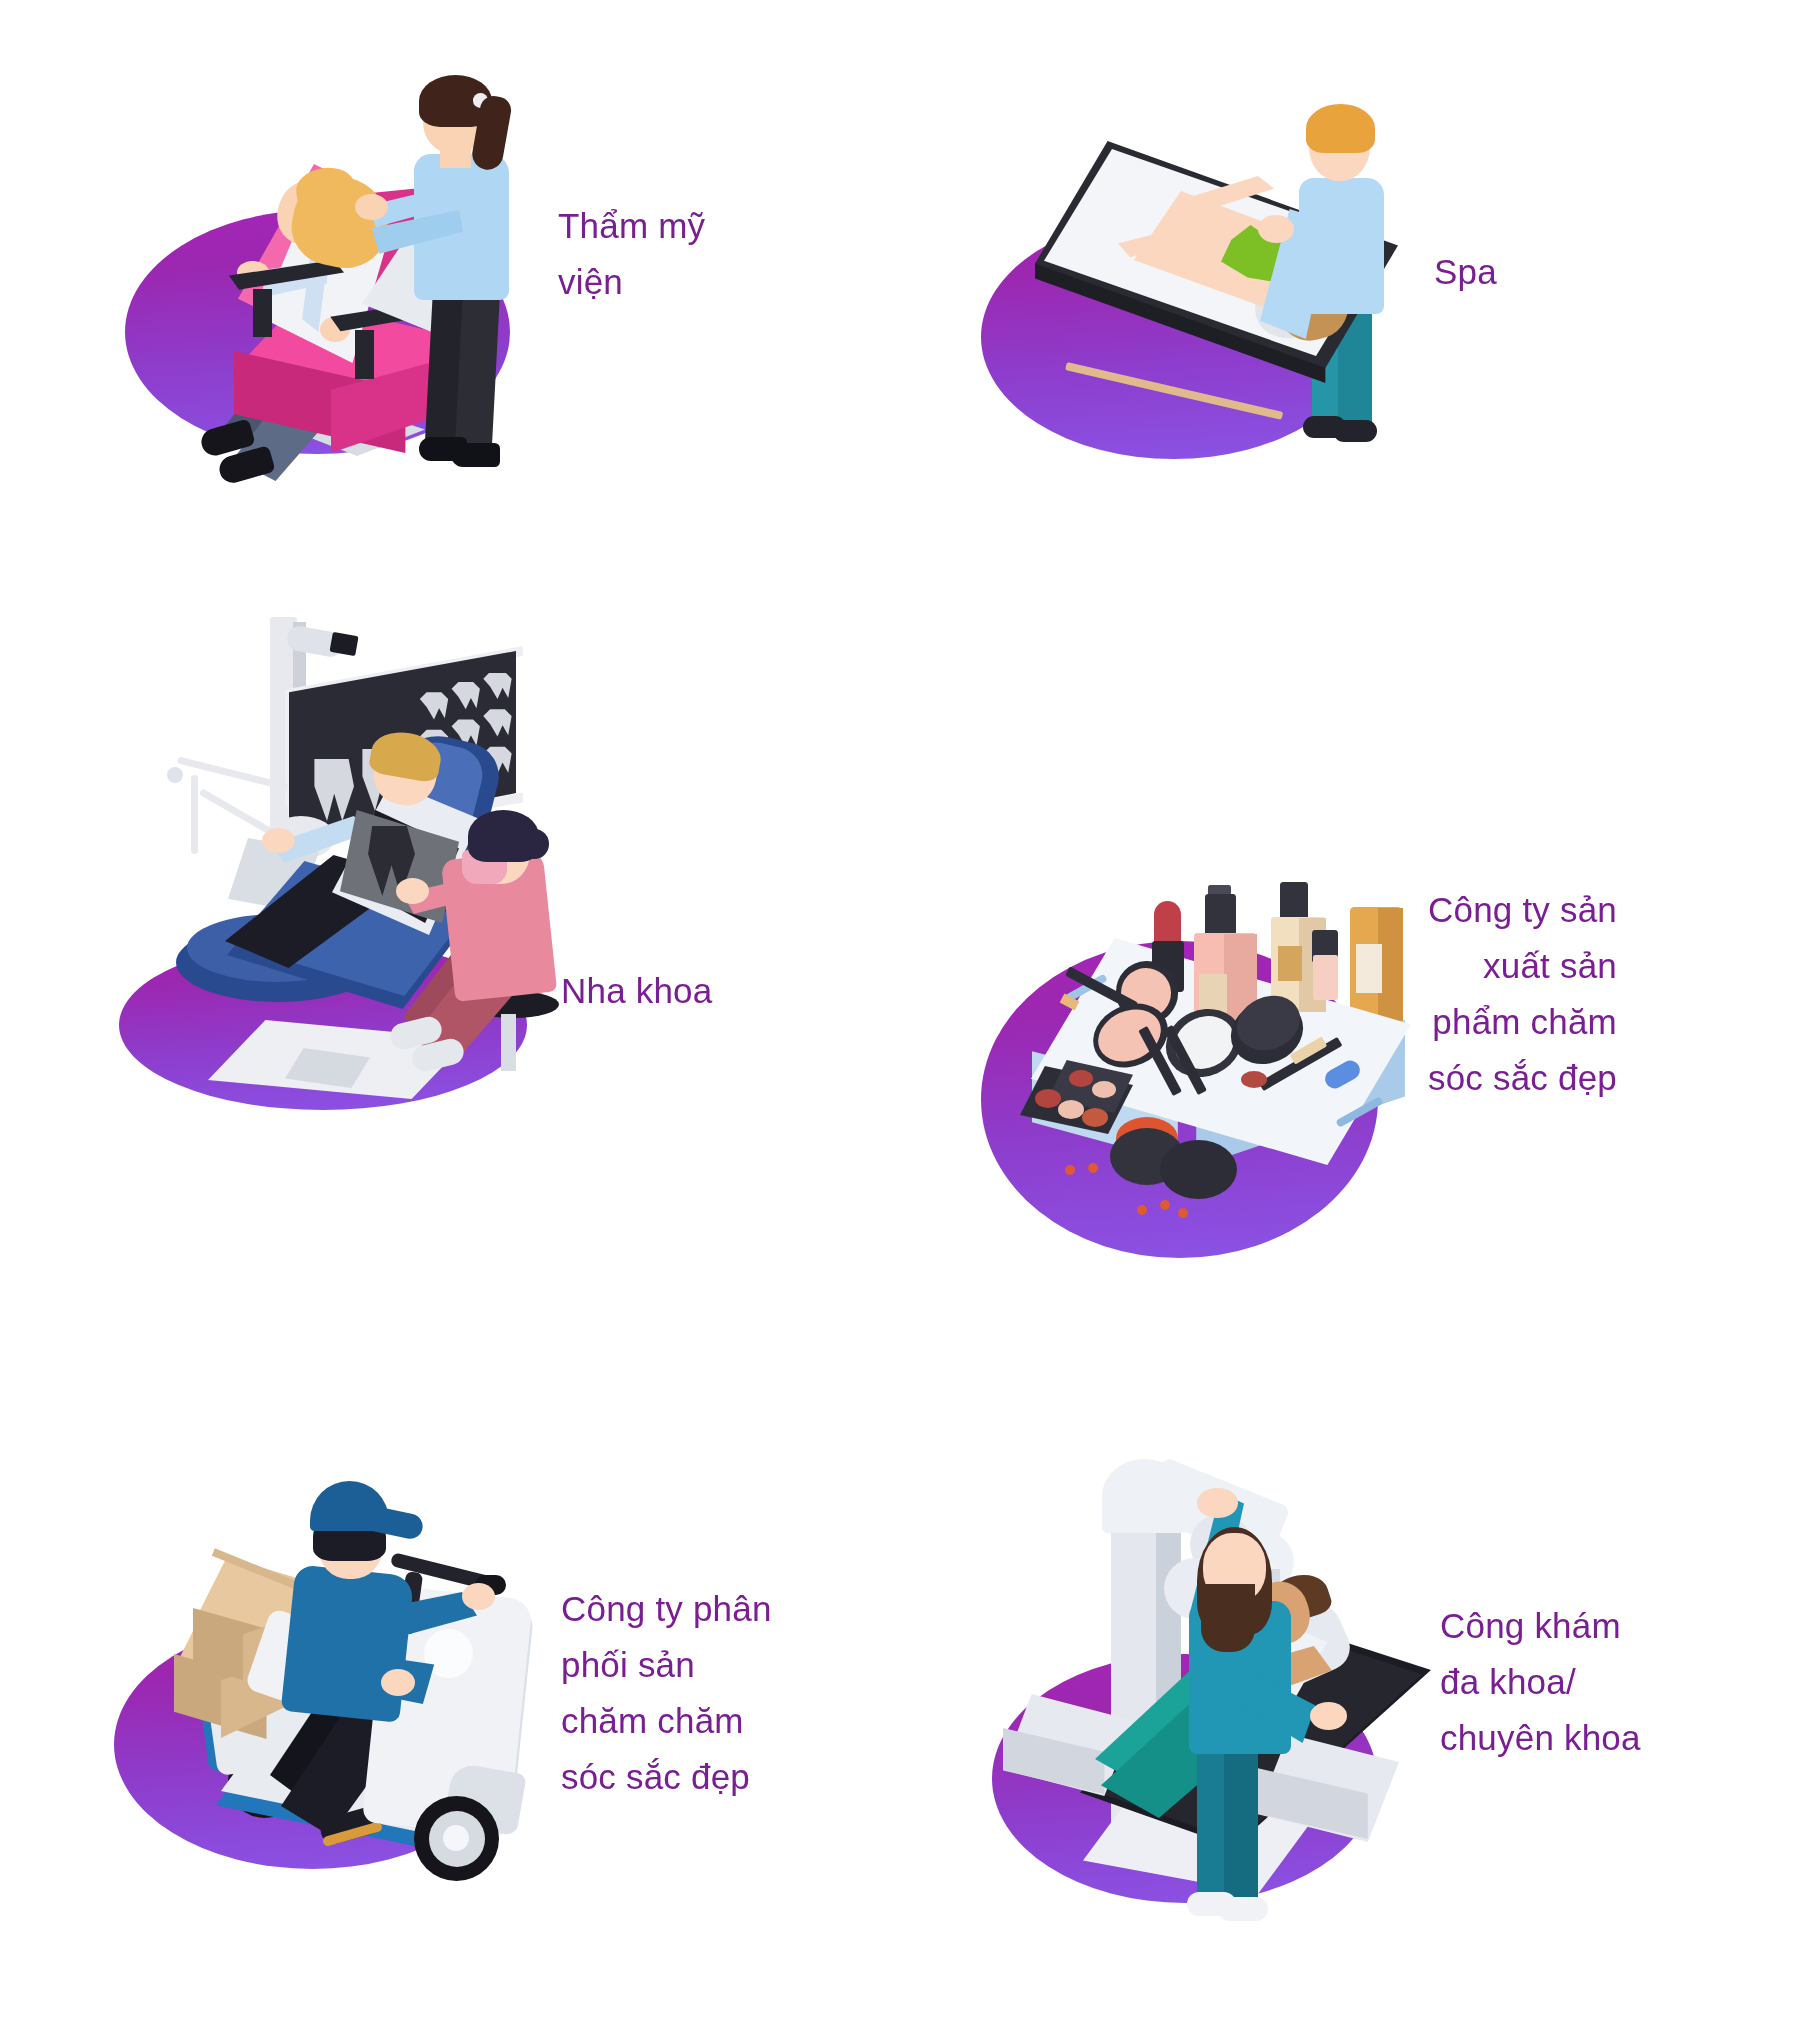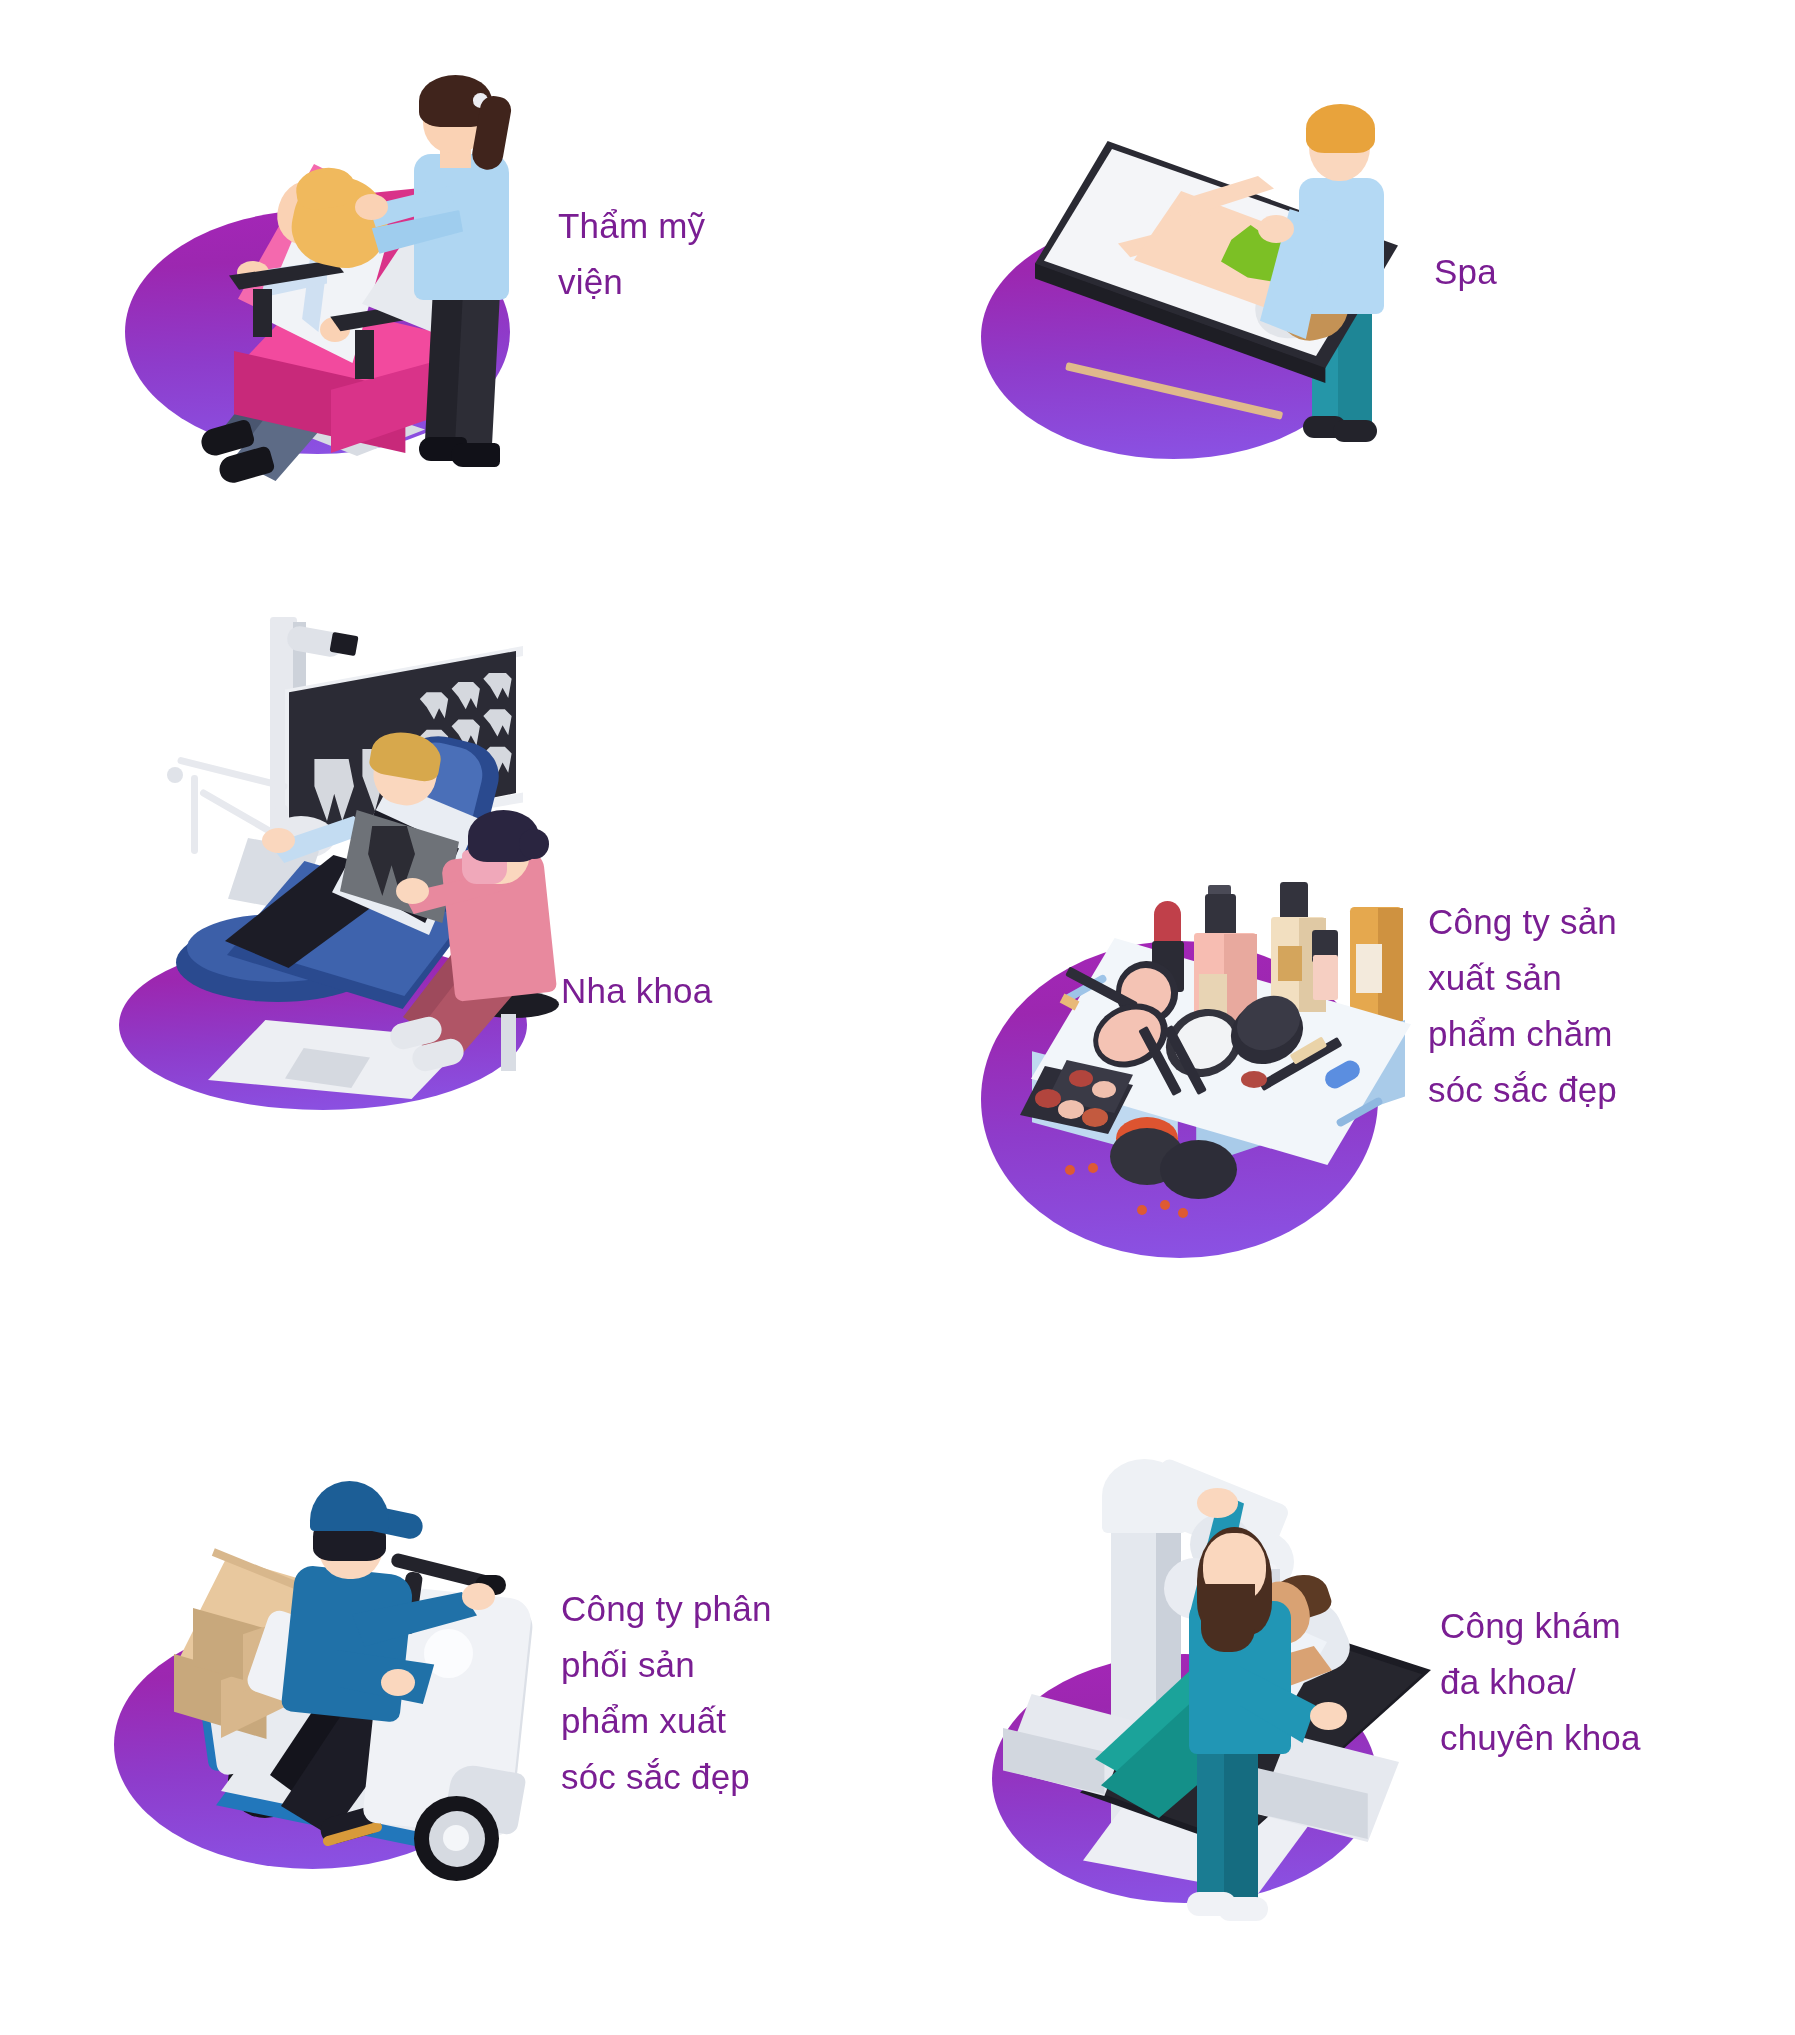--- a/index.html
+++ b/index.html
@@ -239,21 +239,21 @@
   .s3-doc-mask { left: 354px; top: 278px; width: 45px; height: 34px; background:#F0A8BA; border-radius:5.7px 5.7px 14.7px 14.7px; }
 
   .s3-floor { left: 100px; top: 448px; width: 261px; height: 79px;
      background:#EDEFF3; clip-path: polygon(22% 0,100% 24%,78% 100%,0 76%); }
   .s3-pedal { left: 177px; top: 476px; width: 85px; height: 40px;
      background:#D5D9E0; clip-path: polygon(22% 0,100% 24%,78% 100%,0 76%); }
 
   
   #c4 { left: 975px; top: 833px; width: 793px; height: 453px; }
   #c4 .disc { left: 5.7px; top: 108px; width: 397px; height: 317px; }
-  #c4 .label { left: 453px; top: 61px; }
+  #c4 .label { left: 453px; top: 49px; text-align: right; }
 
   .s4-tray-side { left: 57px; top: 187px; width: 317px; height: 142px;
      background:#BFD9F0; clip-path: polygon(0 22%,46% 48%,46% 100%,0 72%); }
   .s4-tray-side2 { left: 198px; top: 187px; width: 232px; height: 147px;
      background:#A9CBE9; clip-path: polygon(10% 48%,100% 0,100% 52%,10% 100%); }
   .s4-tray-top { left: 56px; top: 105px; width: 380px; height: 227px;
      background:#F2F6FA; clip-path: polygon(22% 0,100% 38%,78% 100%,0 62%); }
   .s4-btn { left: 349px; top: 232px; width: 37px; height: 19px; background:#5B8EE0; border-radius:11.3px; transform: rotate(-29deg); }
   .s4-ln1 { left: 85px; top: 152px; width: 49px; height: 8px; background:#9EC4E8; border-radius:4.5px; transform: rotate(-29deg); }
   .s4-ln2 { left: 359px; top: 275px; width: 51px; height: 8px; background:#8FB8E0; border-radius:4.5px; transform: rotate(-29deg); }
@@ -668,21 +668,21 @@
       <div class="iso s5-r-arm2"></div>
       <div class="iso s5-r-hand"></div>
       <div class="iso s5-r-hand2"></div>
       <div class="iso s5-r-head"></div>
       <div class="iso s5-r-hair"></div>
       <div class="iso s5-r-brim"></div>
       <div class="iso s5-r-cap"></div>
     </div>
     <div class="label">Công ty phân
 phối sản
-phẩm xuất
+chăm chăm
 sóc sắc đẹp</div>
   </div>
 
   <div class="cell" id="c6">
     <div class="art-wrap">
       <div class="disc"></div>
       <div class="iso s6-col"></div>
       <div class="iso s6-col-s"></div>
       <div class="iso s6-elbow"></div>
       <div class="iso s6-armh"></div>

